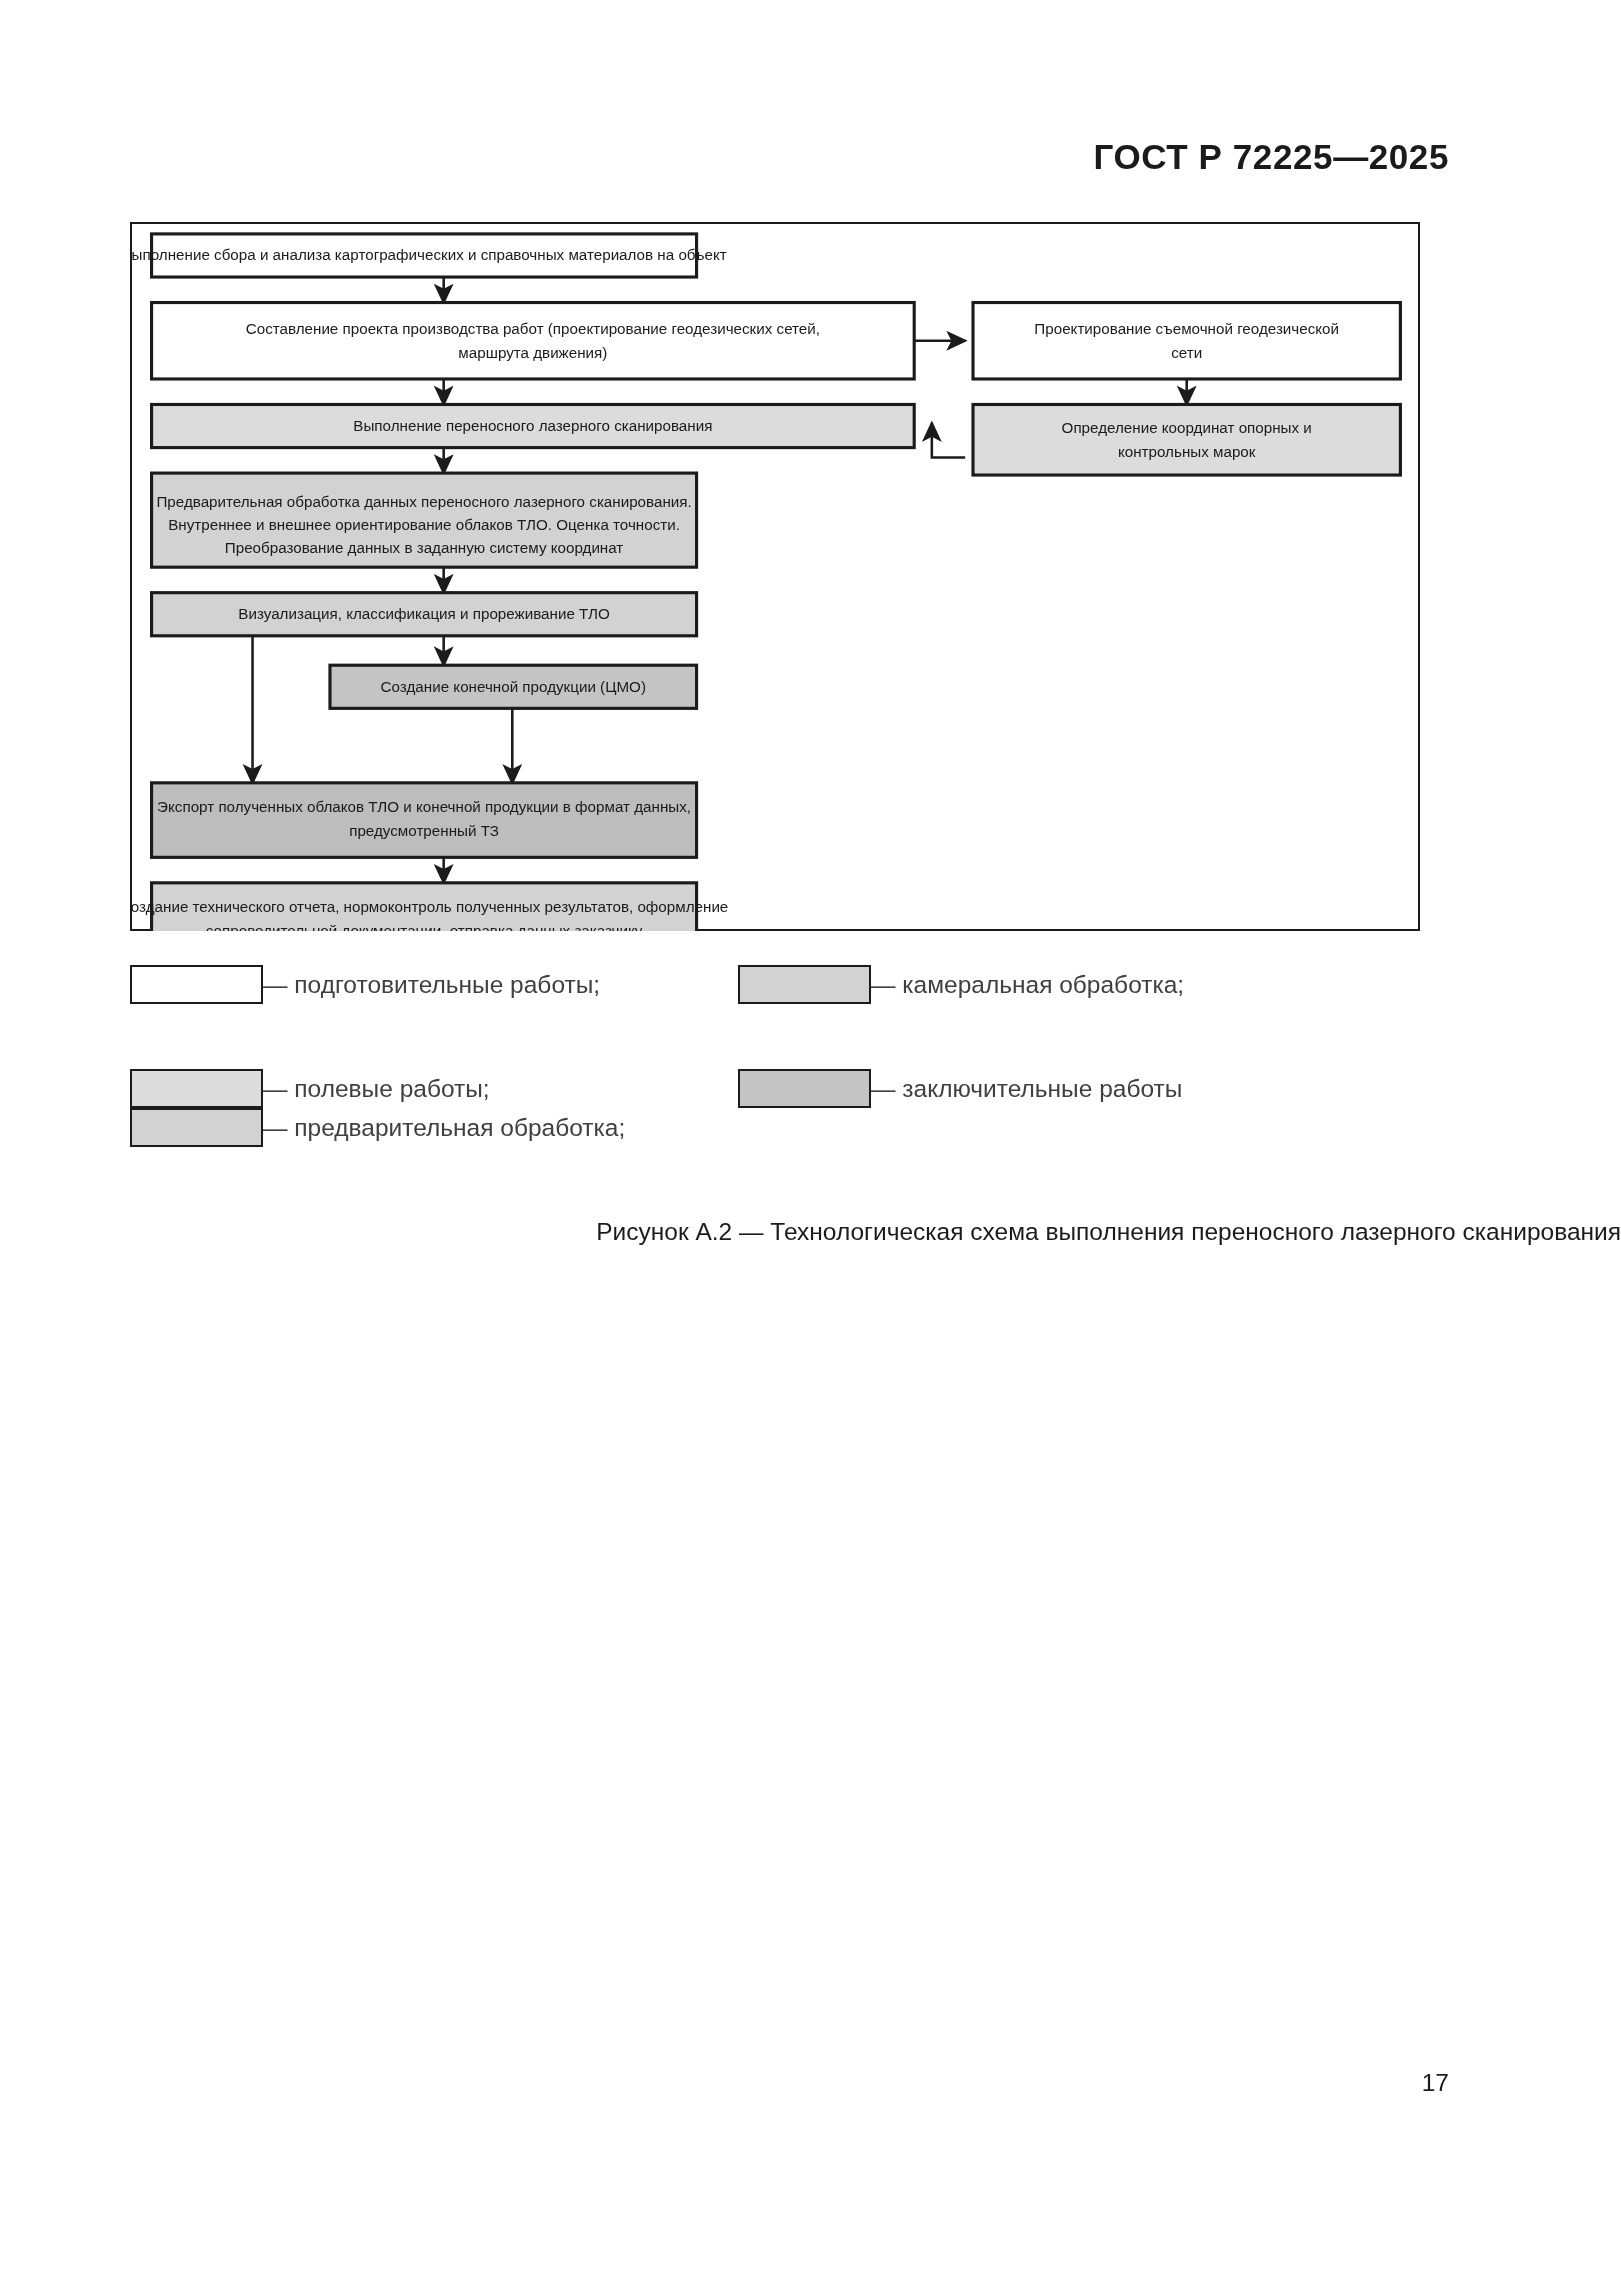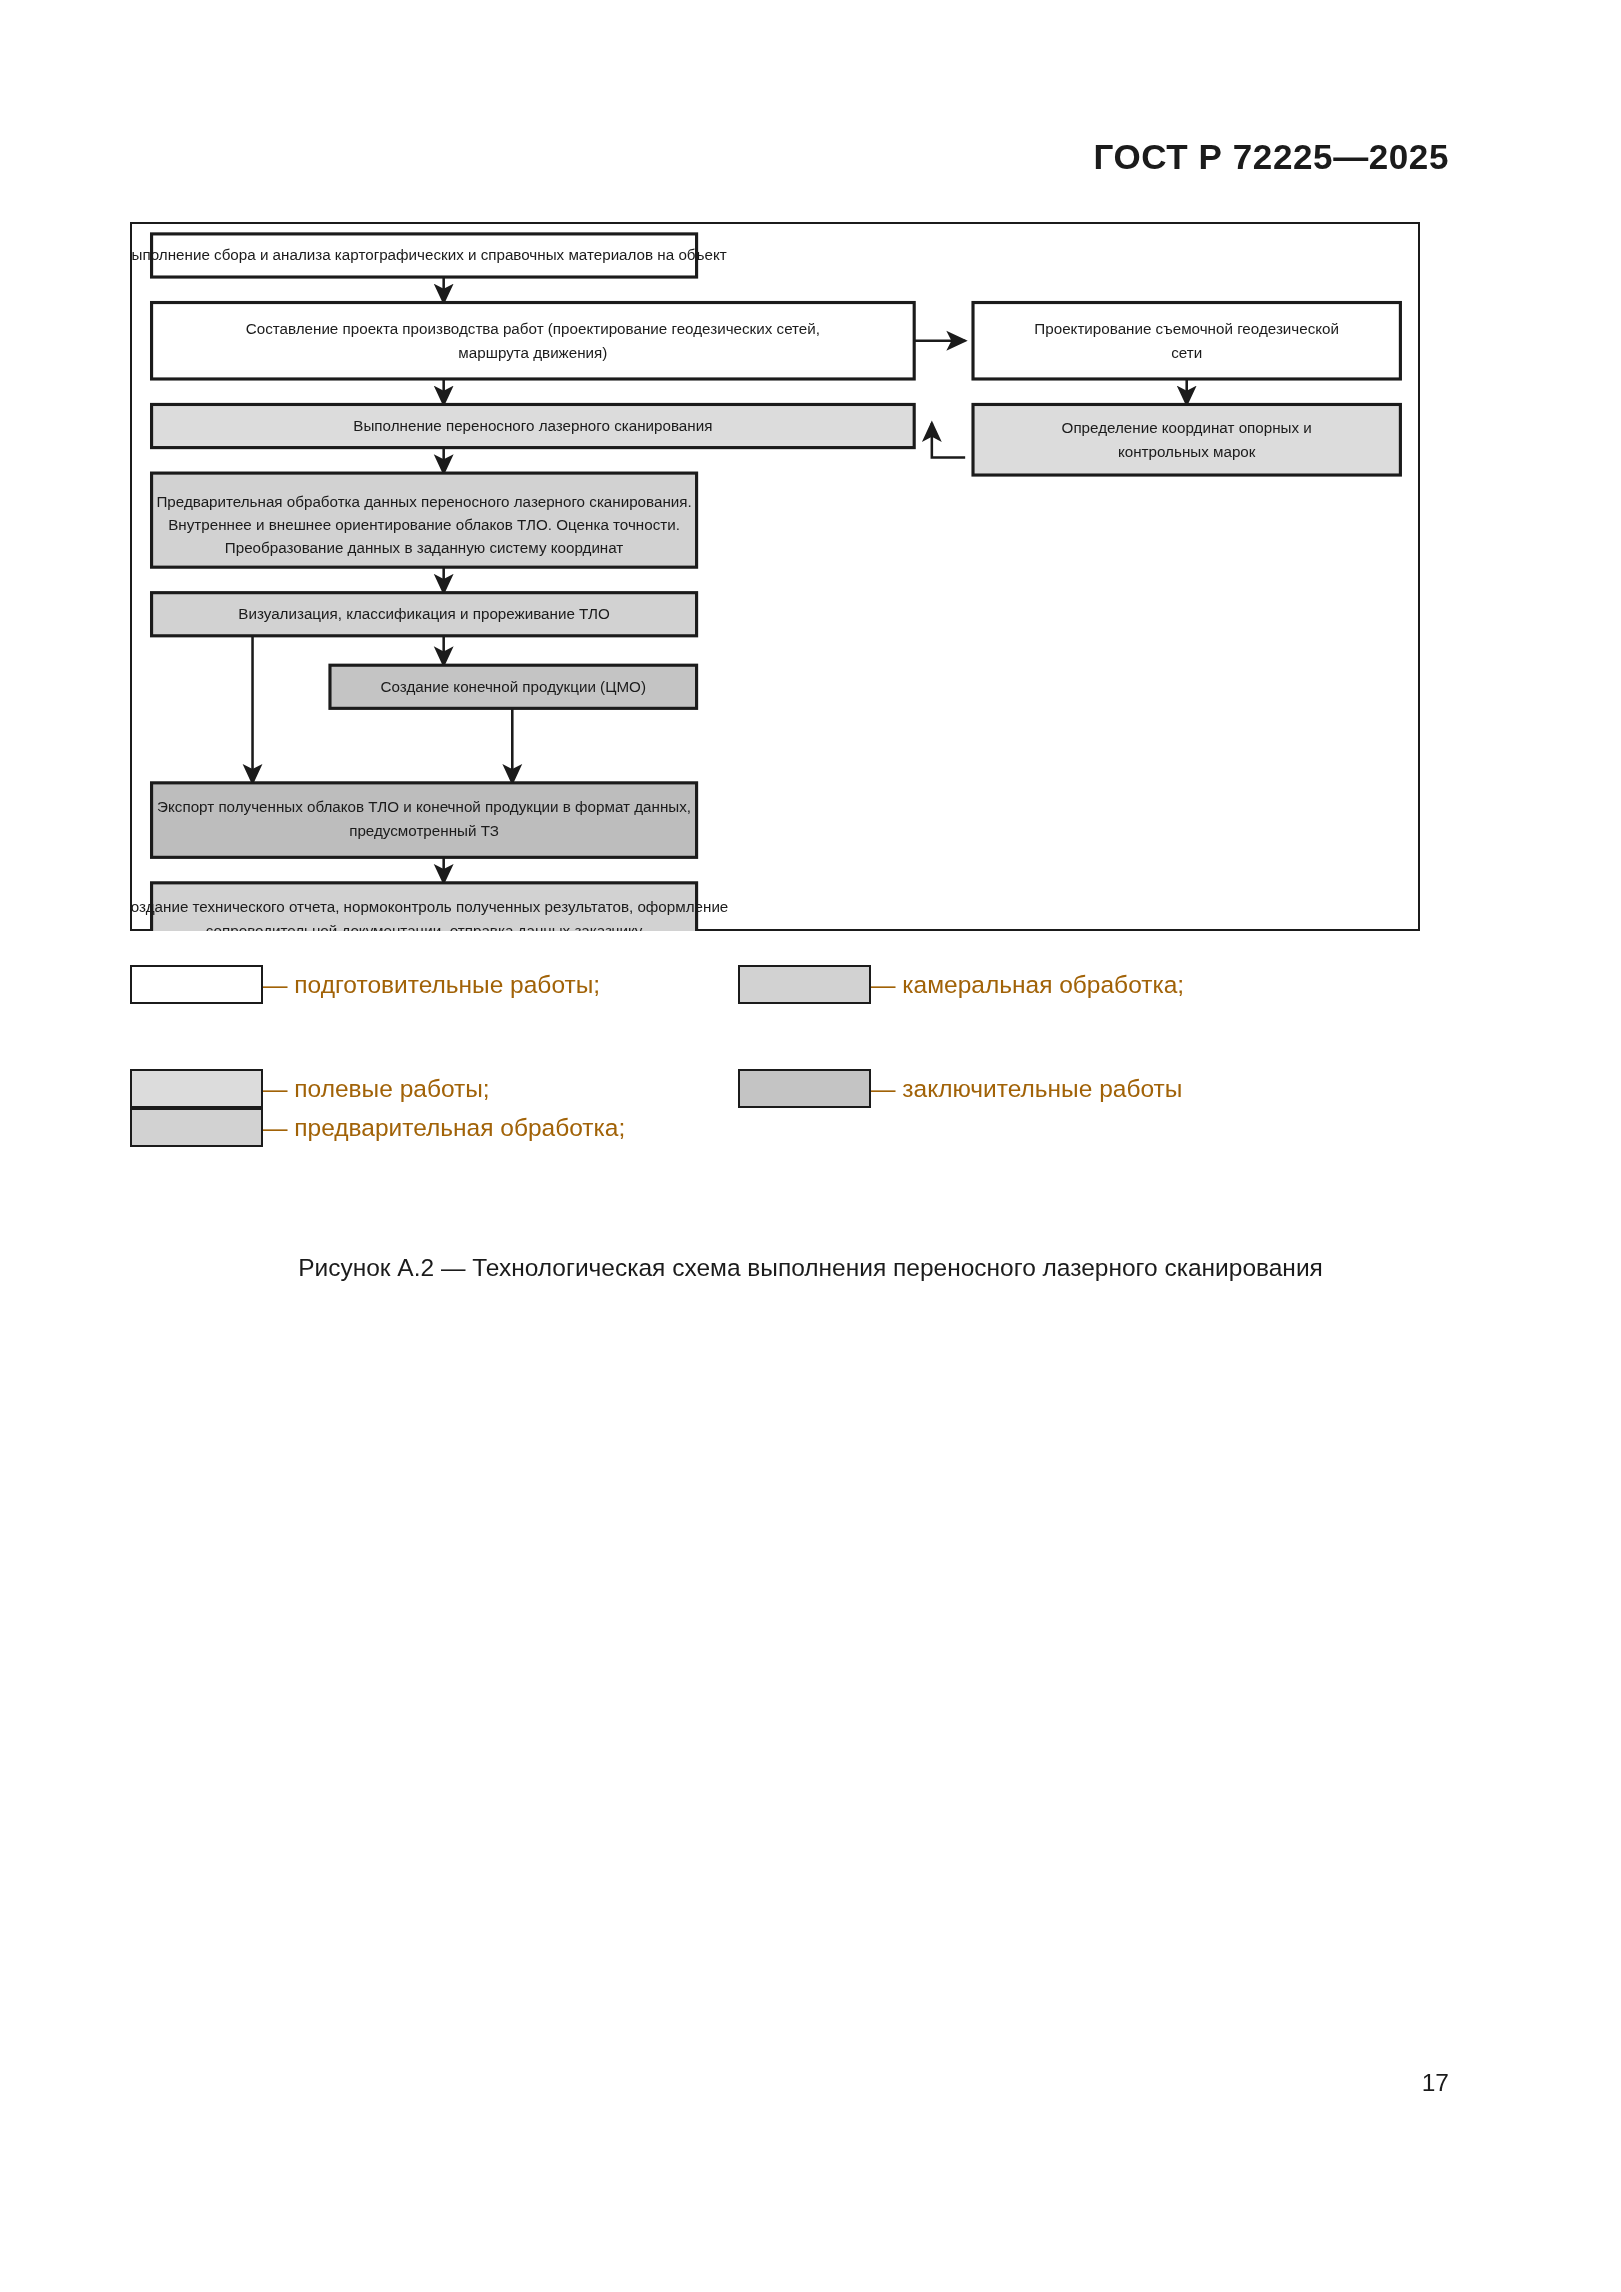--- a/index.html
+++ b/index.html
@@ -95,39 +95,38 @@
     box-sizing: border-box;
     flex: 0 0 auto;
   }
   .sw-white  { background: #ffffff; }
   .sw-light  { background: #dcdcdc; }
   .sw-mid    { background: #d2d2d2; }
   .sw-darker { background: #c4c4c4; }
   .legend-label {
     font-size: 24.5px;
     white-space: nowrap;
-    color: #a16207;
+    color: #404040;
   }
 
   .lg-col-a { left: 0; }
   .lg-col-b { left: 608px; }
   .lg-row-1 { top: 0; }
   .lg-row-2 { top: 72px; margin-top: 32px; }
   .lg-row-3 { top: 143px; }
 
   
   .figure-caption {
     position: absolute;
     top: 1218px;
     left: 0;
     width: 1621px;
-    text-align: center;
+    text-align: right;
     font-size: 24.5px;
     color: #1b1b1b;
-    margin-top: 36px;
   }
 
   
   .page-number {
     position: absolute;
     top: 2069px;
     right: 172px;
     font-size: 24.5px;
     color: #1b1b1b;
     text-align: right;

